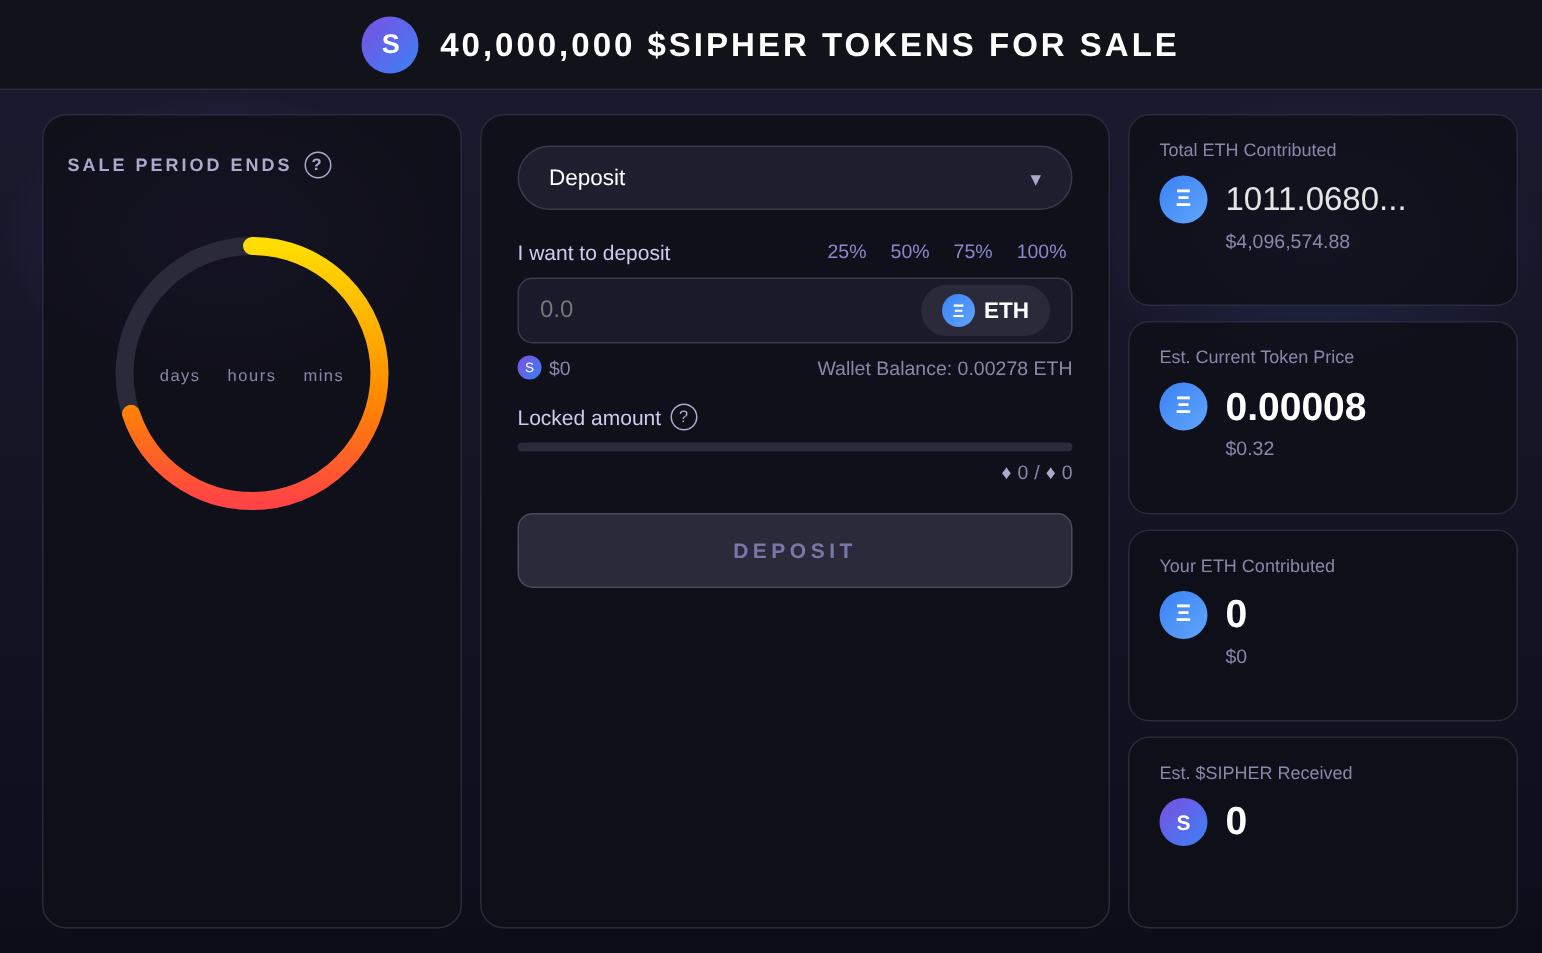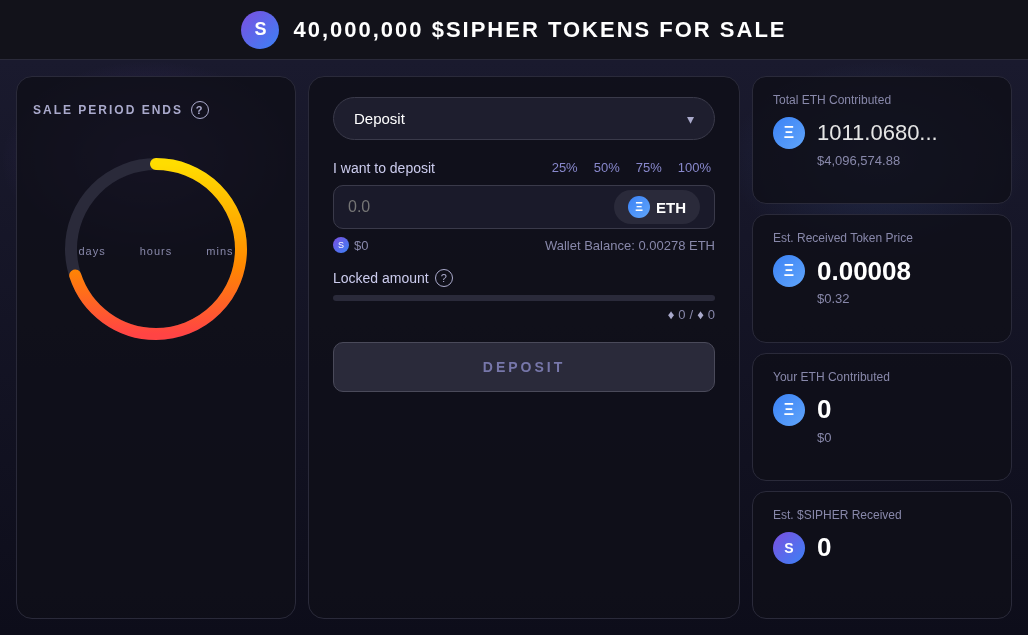--- a/index.html
+++ b/index.html
@@ -90,20 +90,21 @@
     .left-panel {
       width: 280px;
       flex-shrink: 0;
       background: rgba(15,15,25,0.85);
       border-radius: 16px;
       border: 1px solid #2a2a3a;
       display: flex;
       flex-direction: column;
       align-items: center;
       padding: 24px 16px;
+      margin-left: 12px;
     }
     .sale-period-label {
       display: flex;
       align-items: center;
       gap: 8px;
       font-size: 12px;
       font-weight: 700;
       color: #aaaacc;
       letter-spacing: 2px;
       margin-bottom: 20px;
@@ -142,21 +143,21 @@
       text-align: center;
     }
     .clock-time {
       font-size: 28px;
       font-weight: 700;
       color: white;
       letter-spacing: 3px;
     }
     .clock-labels {
       display: flex;
-      gap: 34px;
+      gap: 18px;
       margin-top: 4px;
     }
     .clock-label-item {
       font-size: 11px;
       color: #8888aa;
       letter-spacing: 1px;
     }
 
     
     .middle-panel {
@@ -517,21 +518,21 @@
     <div class="stat-card">
       <div class="stat-card-label">Total ETH Contributed</div>
       <div class="stat-card-main">
         <div class="stat-eth-icon">Ξ</div>
         <span class="stat-value-large">1011.0680...</span>
       </div>
       <div class="stat-usd">$4,096,574.88</div>
     </div>
 
     <div class="stat-card">
-      <div class="stat-card-label">Est. Received Token Price</div>
+      <div class="stat-card-label">Est. Current Token Price</div>
       <div class="stat-card-main">
         <div class="stat-eth-icon">Ξ</div>
         <span class="stat-value">0.00008</span>
       </div>
       <div class="stat-usd">$0.32</div>
     </div>
 
     <div class="stat-card">
       <div class="stat-card-label">Your ETH Contributed</div>
       <div class="stat-card-main">

